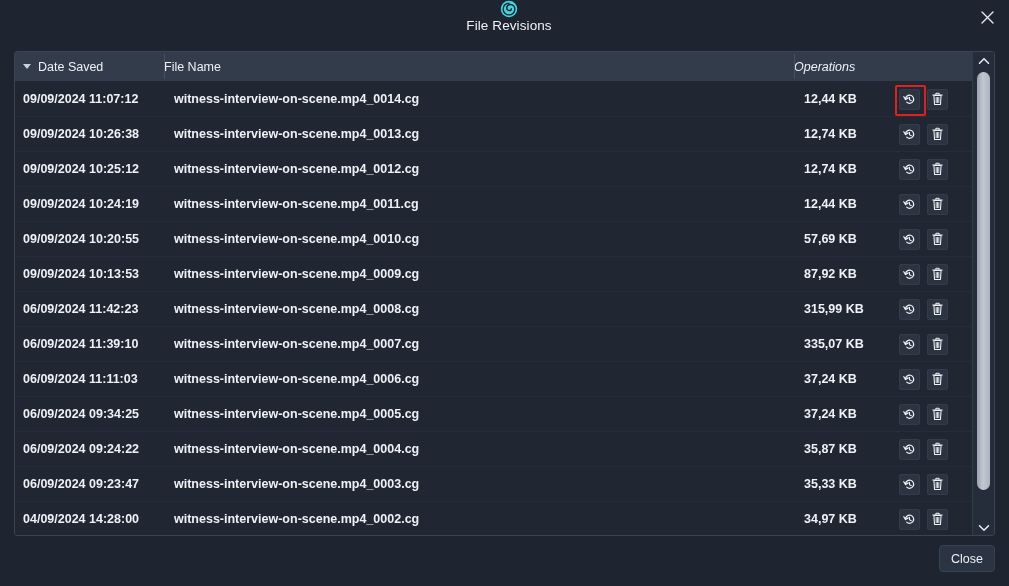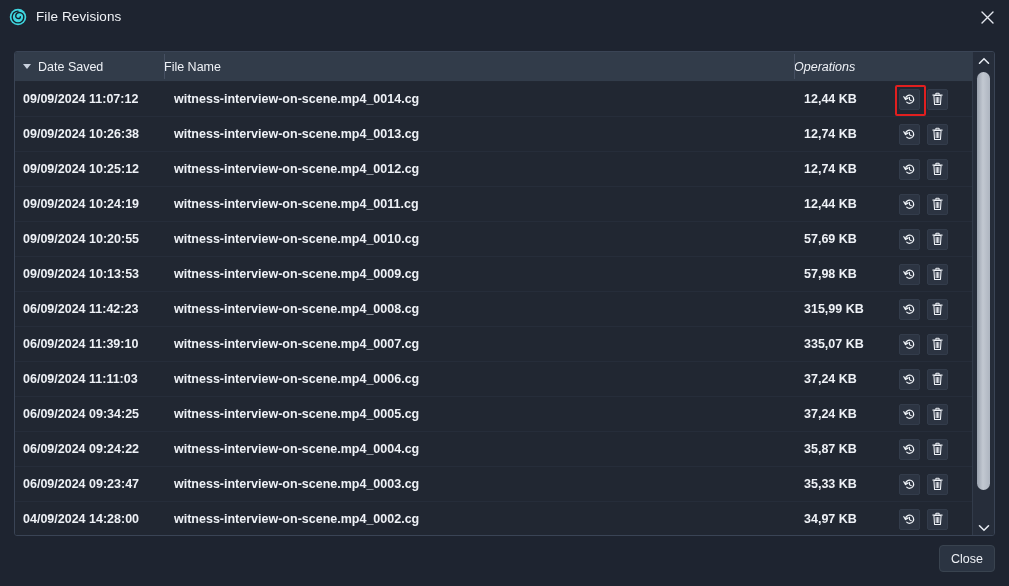--- a/index.html
+++ b/index.html
@@ -16,20 +16,21 @@
   }
 
   
   .titlebar {
     position: absolute;
     top: 0; left: 0;
     width: 1009px;
     height: 33px;
     display: flex;
     align-items: center;
+    flex-direction: column;
   }
   .app-icon {
     width: 18px; height: 18px;
     margin-left: 9px;
     flex: 0 0 auto;
     display: block;
   }
   .title-text {
     margin-left: 9px;
     font-size: 13.5px;
@@ -363,21 +364,21 @@
                 <path d="M6 3.4 V2.2 a0.7 0.7 0 0 1 0.7-0.7 h2.6 a0.7 0.7 0 0 1 0.7 0.7 V3.4" fill="none" stroke="#f0f3f8" stroke-width="1.3"></path>
                 <path d="M3.6 4.3 H12.4 L11.7 14.5 a0.8 0.8 0 0 1-0.8 0.8 H5.1 a0.8 0.8 0 0 1-0.8-0.8 Z" fill="none" stroke="#f0f3f8" stroke-width="1.3" stroke-linejoin="round"></path>
                 <path d="M6.4 6.6 V12.9 M8 6.6 V12.9 M9.6 6.6 V12.9" stroke="#f0f3f8" stroke-width="1.1" stroke-linecap="round"></path>
               </svg>
             </div>
           </div>
         </div>
         <div class="row">
           <div class="cell c-date">09/09/2024 10:13:53</div>
           <div class="cell c-name">witness-interview-on-scene.mp4_0009.cg</div>
-          <div class="cell c-size">57,98 KB</div>
+          <div class="cell c-size">87,92 KB</div>
           <div class="c-ops">
             <div class="iconbtn">
               <svg width="13" height="13" viewBox="0 0 16 16">
                 <path d="M3.1 7.6a5 5 0 1 1 1.5 3.6" fill="none" stroke="#f0f3f8" stroke-width="1.5" stroke-linecap="round"></path>
                 <path d="M1 4.6 L3.2 8.1 L6.4 6" fill="none" stroke="#f0f3f8" stroke-width="1.5" stroke-linecap="round" stroke-linejoin="round"></path>
                 <path d="M8 5.2 L8 8.2 L10.2 9.5" fill="none" stroke="#f0f3f8" stroke-width="1.3" stroke-linecap="round"></path>
               </svg>
             </div>
             <div class="iconbtn">
               <svg width="13" height="14" viewBox="0 0 16 17">

